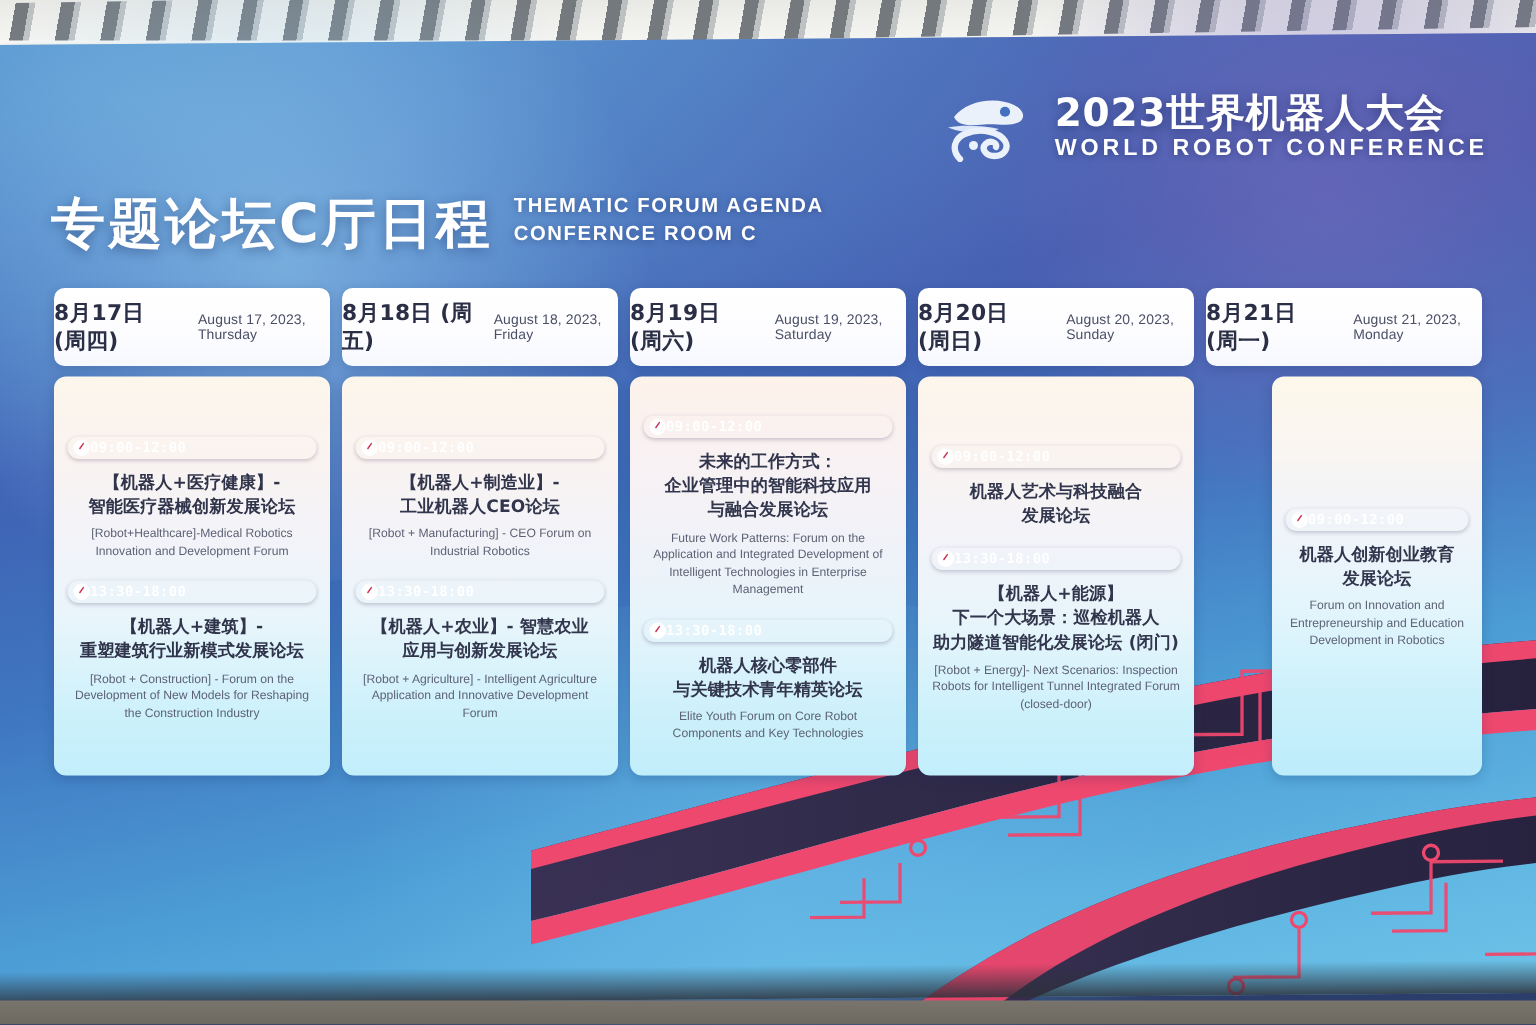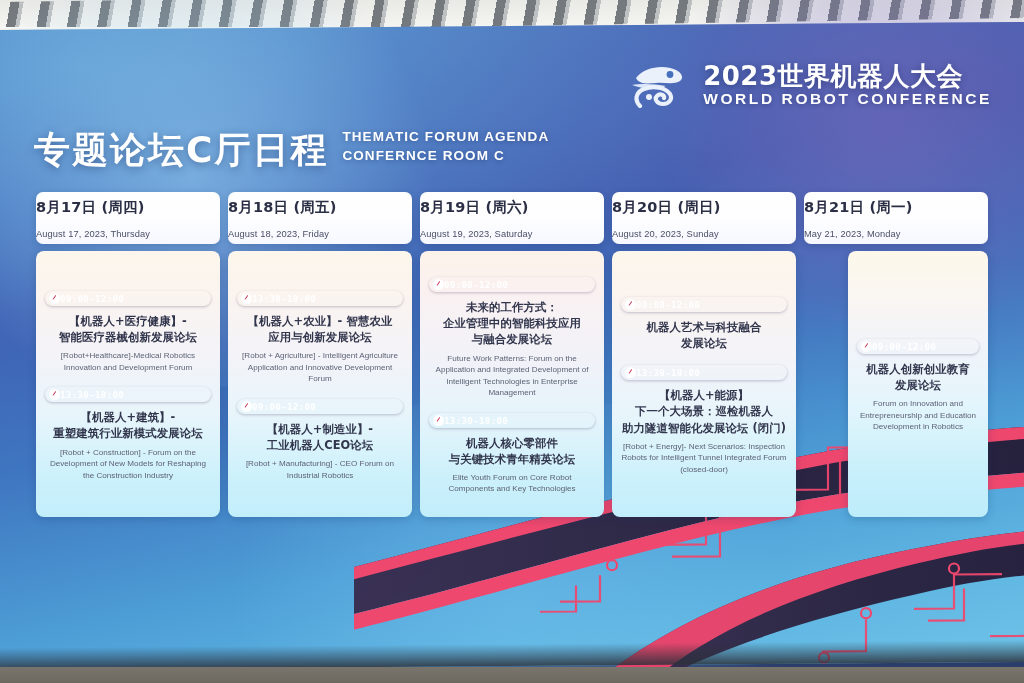--- a/index.html
+++ b/index.html
@@ -69,21 +69,21 @@
   .logo-en{font-size:15.5px;font-weight:bold;color:#fff;letter-spacing:2.6px;line-height:1;
     text-shadow:0 1px 5px rgba(20,30,80,0.45);}
 
   
   .grid{position:absolute;left:36px;top:192px;width:952px;display:flex;gap:8px;}
   .col{width:188px;display:flex;flex-direction:column;gap:7px;}
 
   .day-head{height:52px;border-radius:7px;
     background:linear-gradient(180deg,#ffffff 0%,#fdfdff 55%,#f6f8ff 100%);
     box-shadow:0 2px 7px rgba(20,40,90,0.22);
-    display:flex;flex-direction:column;justify-content:center;gap:12px;}
+    display:flex;align-items:center;justify-content:center;gap:12px;}
   .day-cn{font-size:14.5px;font-weight:bold;color:#2b2f45;letter-spacing:0.2px;
     font-family:"DejaVu Sans","Liberation Sans",sans-serif;}
   .day-en{font-size:9.3px;color:#4a4f66;letter-spacing:0.1px;}
 
   .day-body{height:266px;border-radius:8px;padding:14px 9px 10px;
     background:linear-gradient(180deg,#fdf6ec 0%,#fbf4ef 16%,#f4f3f8 38%,#e7f5fb 62%,#ccf1fb 85%,#c2eefb 100%);
     box-shadow:0 2px 8px rgba(20,40,90,0.22);
     display:flex;flex-direction:column;gap:0;box-sizing:border-box;justify-content:center;}
 
   .sess{display:flex;flex-direction:column;align-items:center;}
@@ -217,33 +217,33 @@
       </div>
       <div class="col col-2">
         <div class="day-head">
           <div class="day-cn">8月18日 (周五)</div>
           <div class="day-en">August 18, 2023, Friday</div>
         </div>
         <div class="day-body">
           <div class="sess">
             <div class="pill">
               <span class="pill-ico"></span>
+              <span class="pill-txt">09:00-12:00</span>
+            </div>
+            <div class="s-cn">【机器人+制造业】-<br>工业机器人CEO论坛</div>
+            <div class="s-en">[Robot + Manufacturing] - CEO Forum on Industrial Robotics</div>
+          </div>
+          <div class="sess">
+            <div class="pill">
+              <span class="pill-ico"></span>
               <span class="pill-txt">13:30-18:00</span>
             </div>
             <div class="s-cn">【机器人+农业】- 智慧农业<br>应用与创新发展论坛</div>
             <div class="s-en">[Robot + Agriculture] - Intelligent Agriculture Application and Innovative Development Forum</div>
           </div>
-          <div class="sess">
-            <div class="pill">
-              <span class="pill-ico"></span>
-              <span class="pill-txt">09:00-12:00</span>
-            </div>
-            <div class="s-cn">【机器人+制造业】-<br>工业机器人CEO论坛</div>
-            <div class="s-en">[Robot + Manufacturing] - CEO Forum on Industrial Robotics</div>
-          </div>
         </div>
       </div>
       <div class="col col-3">
         <div class="day-head">
           <div class="day-cn">8月19日 (周六)</div>
           <div class="day-en">August 19, 2023, Saturday</div>
         </div>
         <div class="day-body">
           <div class="sess">
             <div class="pill">
@@ -282,21 +282,21 @@
               <span class="pill-txt">13:30-18:00</span>
             </div>
             <div class="s-cn">【机器人+能源】<br>下一个大场景：巡检机器人<br>助力隧道智能化发展论坛 (闭门)</div>
             <div class="s-en">[Robot + Energy]- Next Scenarios: Inspection Robots for Intelligent Tunnel Integrated Forum (closed-door)</div>
           </div>
         </div>
       </div>
       <div class="col col-5">
         <div class="day-head">
           <div class="day-cn">8月21日 (周一)</div>
-          <div class="day-en">May 21, 2023, Monday</div>
+          <div class="day-en">August 21, 2023, Monday</div>
         </div>
         <div class="day-body">
           <div class="sess">
             <div class="pill">
               <span class="pill-ico"></span>
               <span class="pill-txt">09:00-12:00</span>
             </div>
             <div class="s-cn">机器人创新创业教育<br>发展论坛</div>
             <div class="s-en">Forum on Innovation and Entrepreneurship and Education Development in Robotics</div>
           </div>

